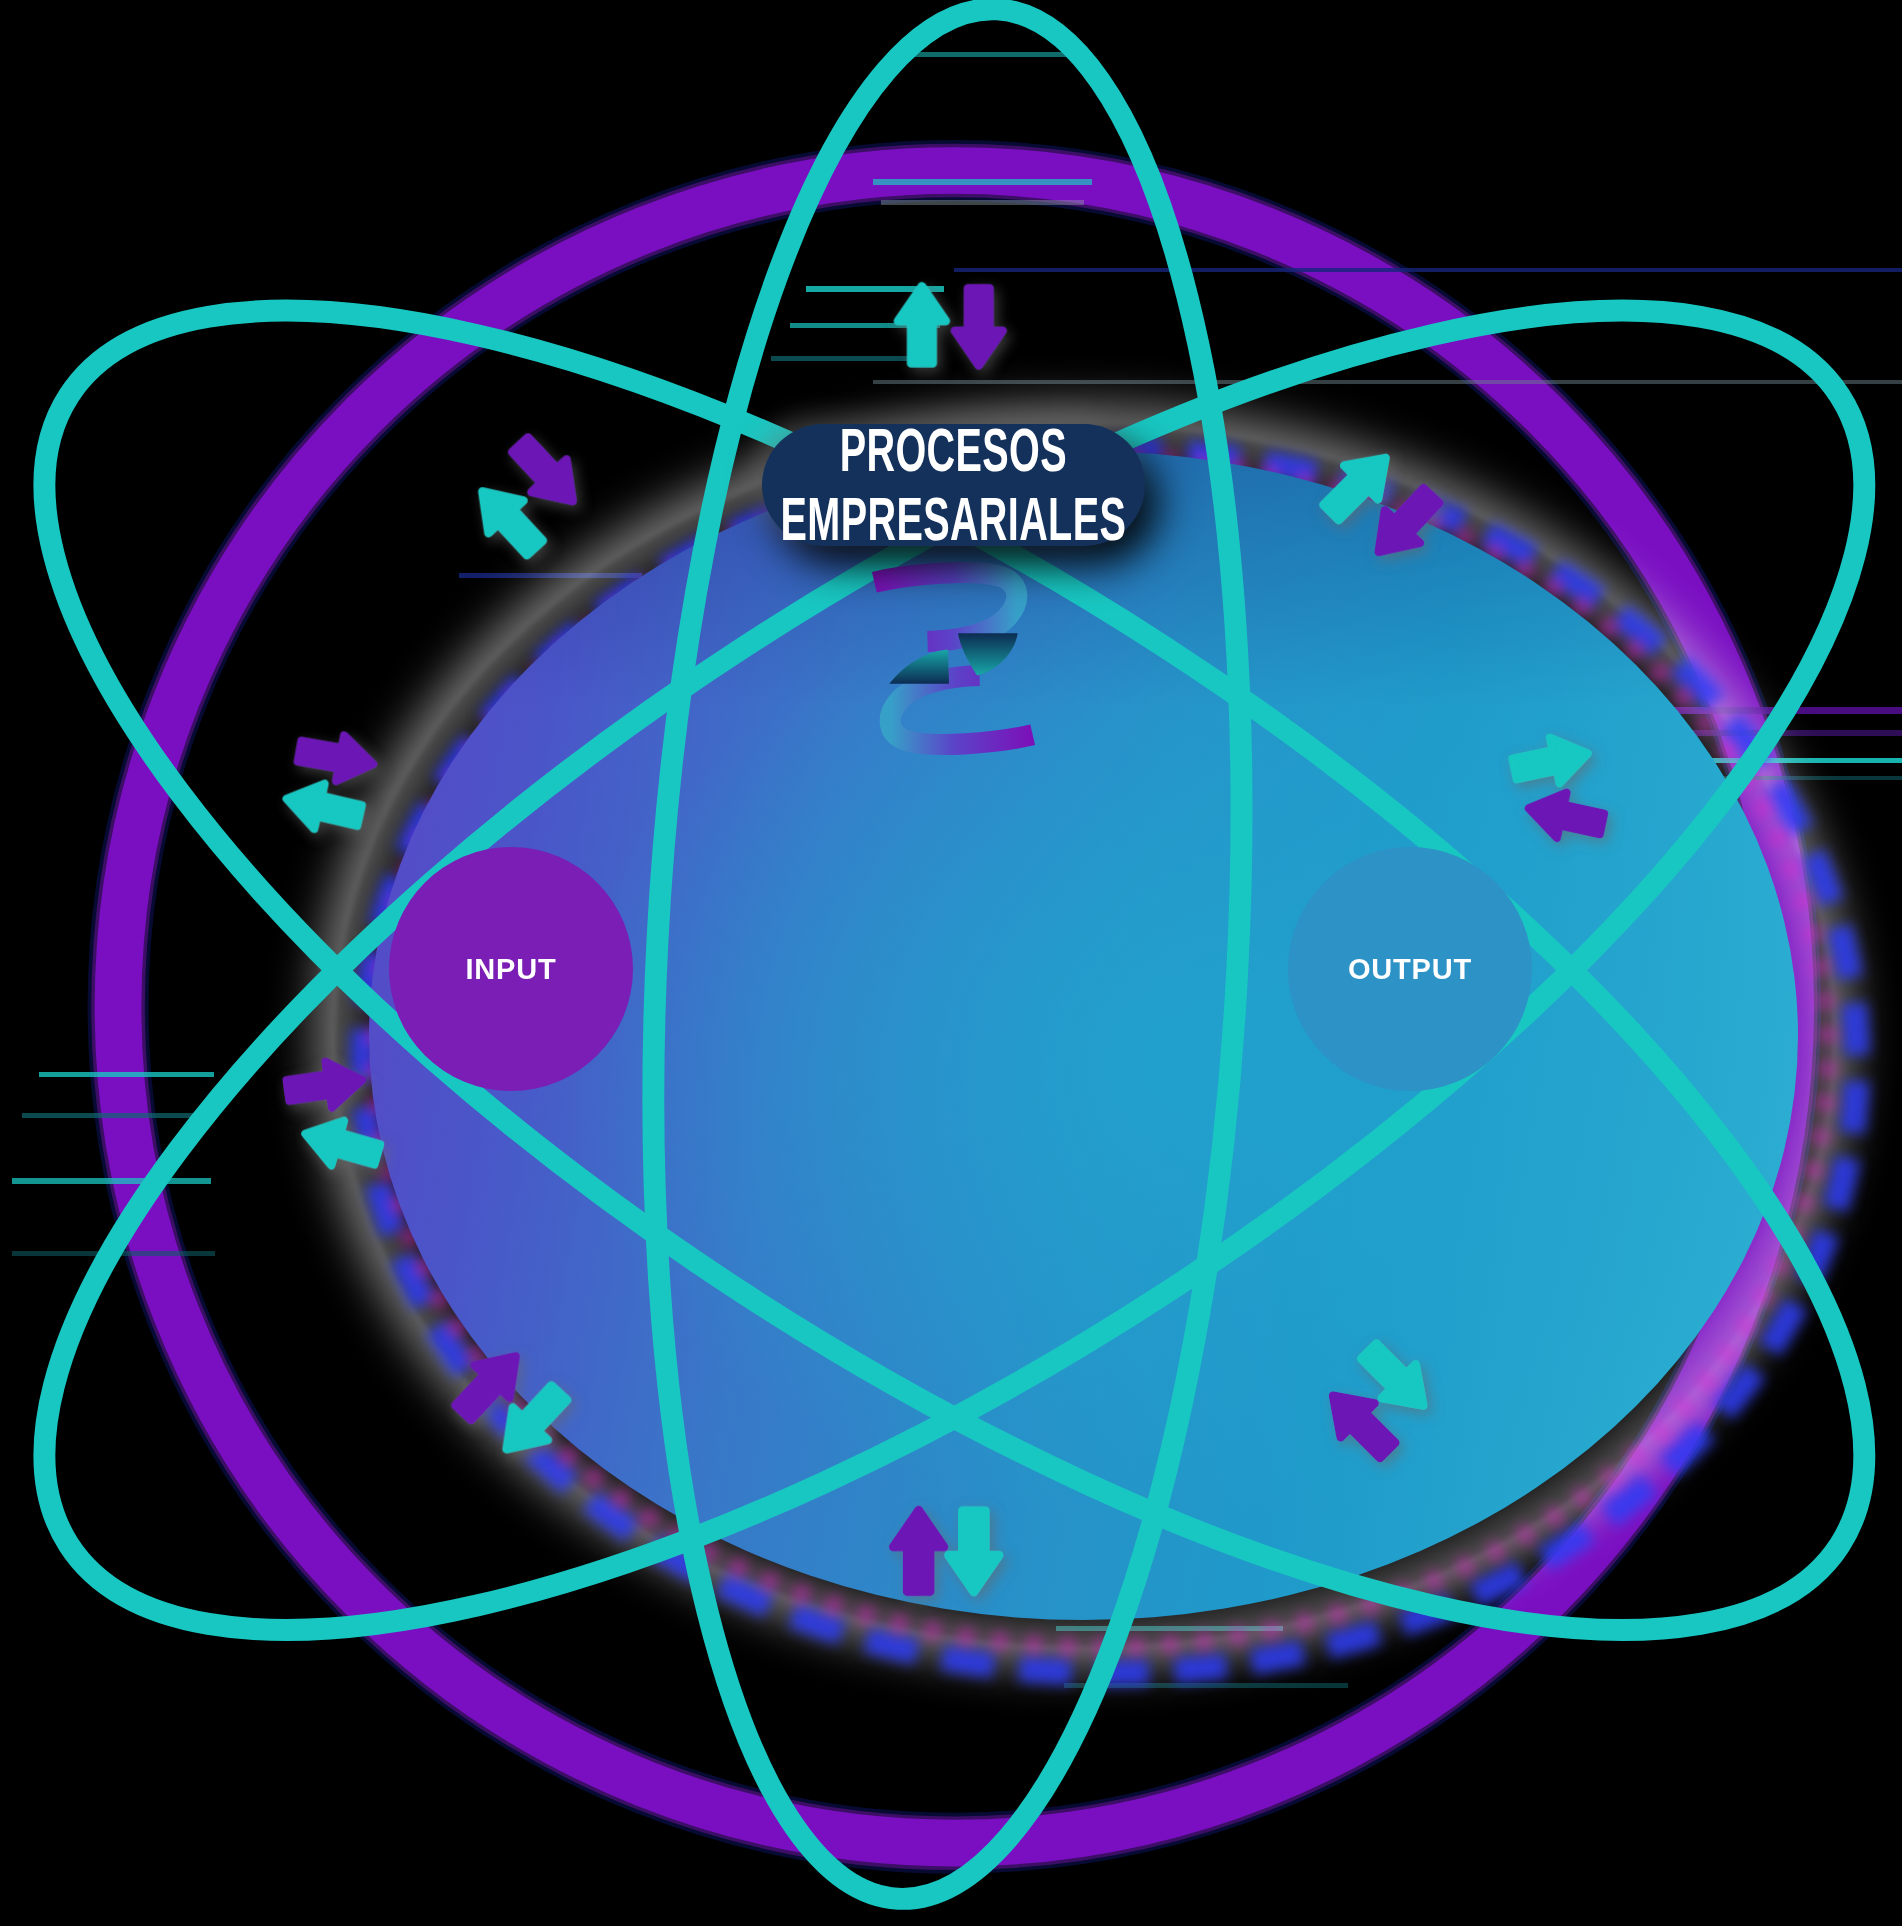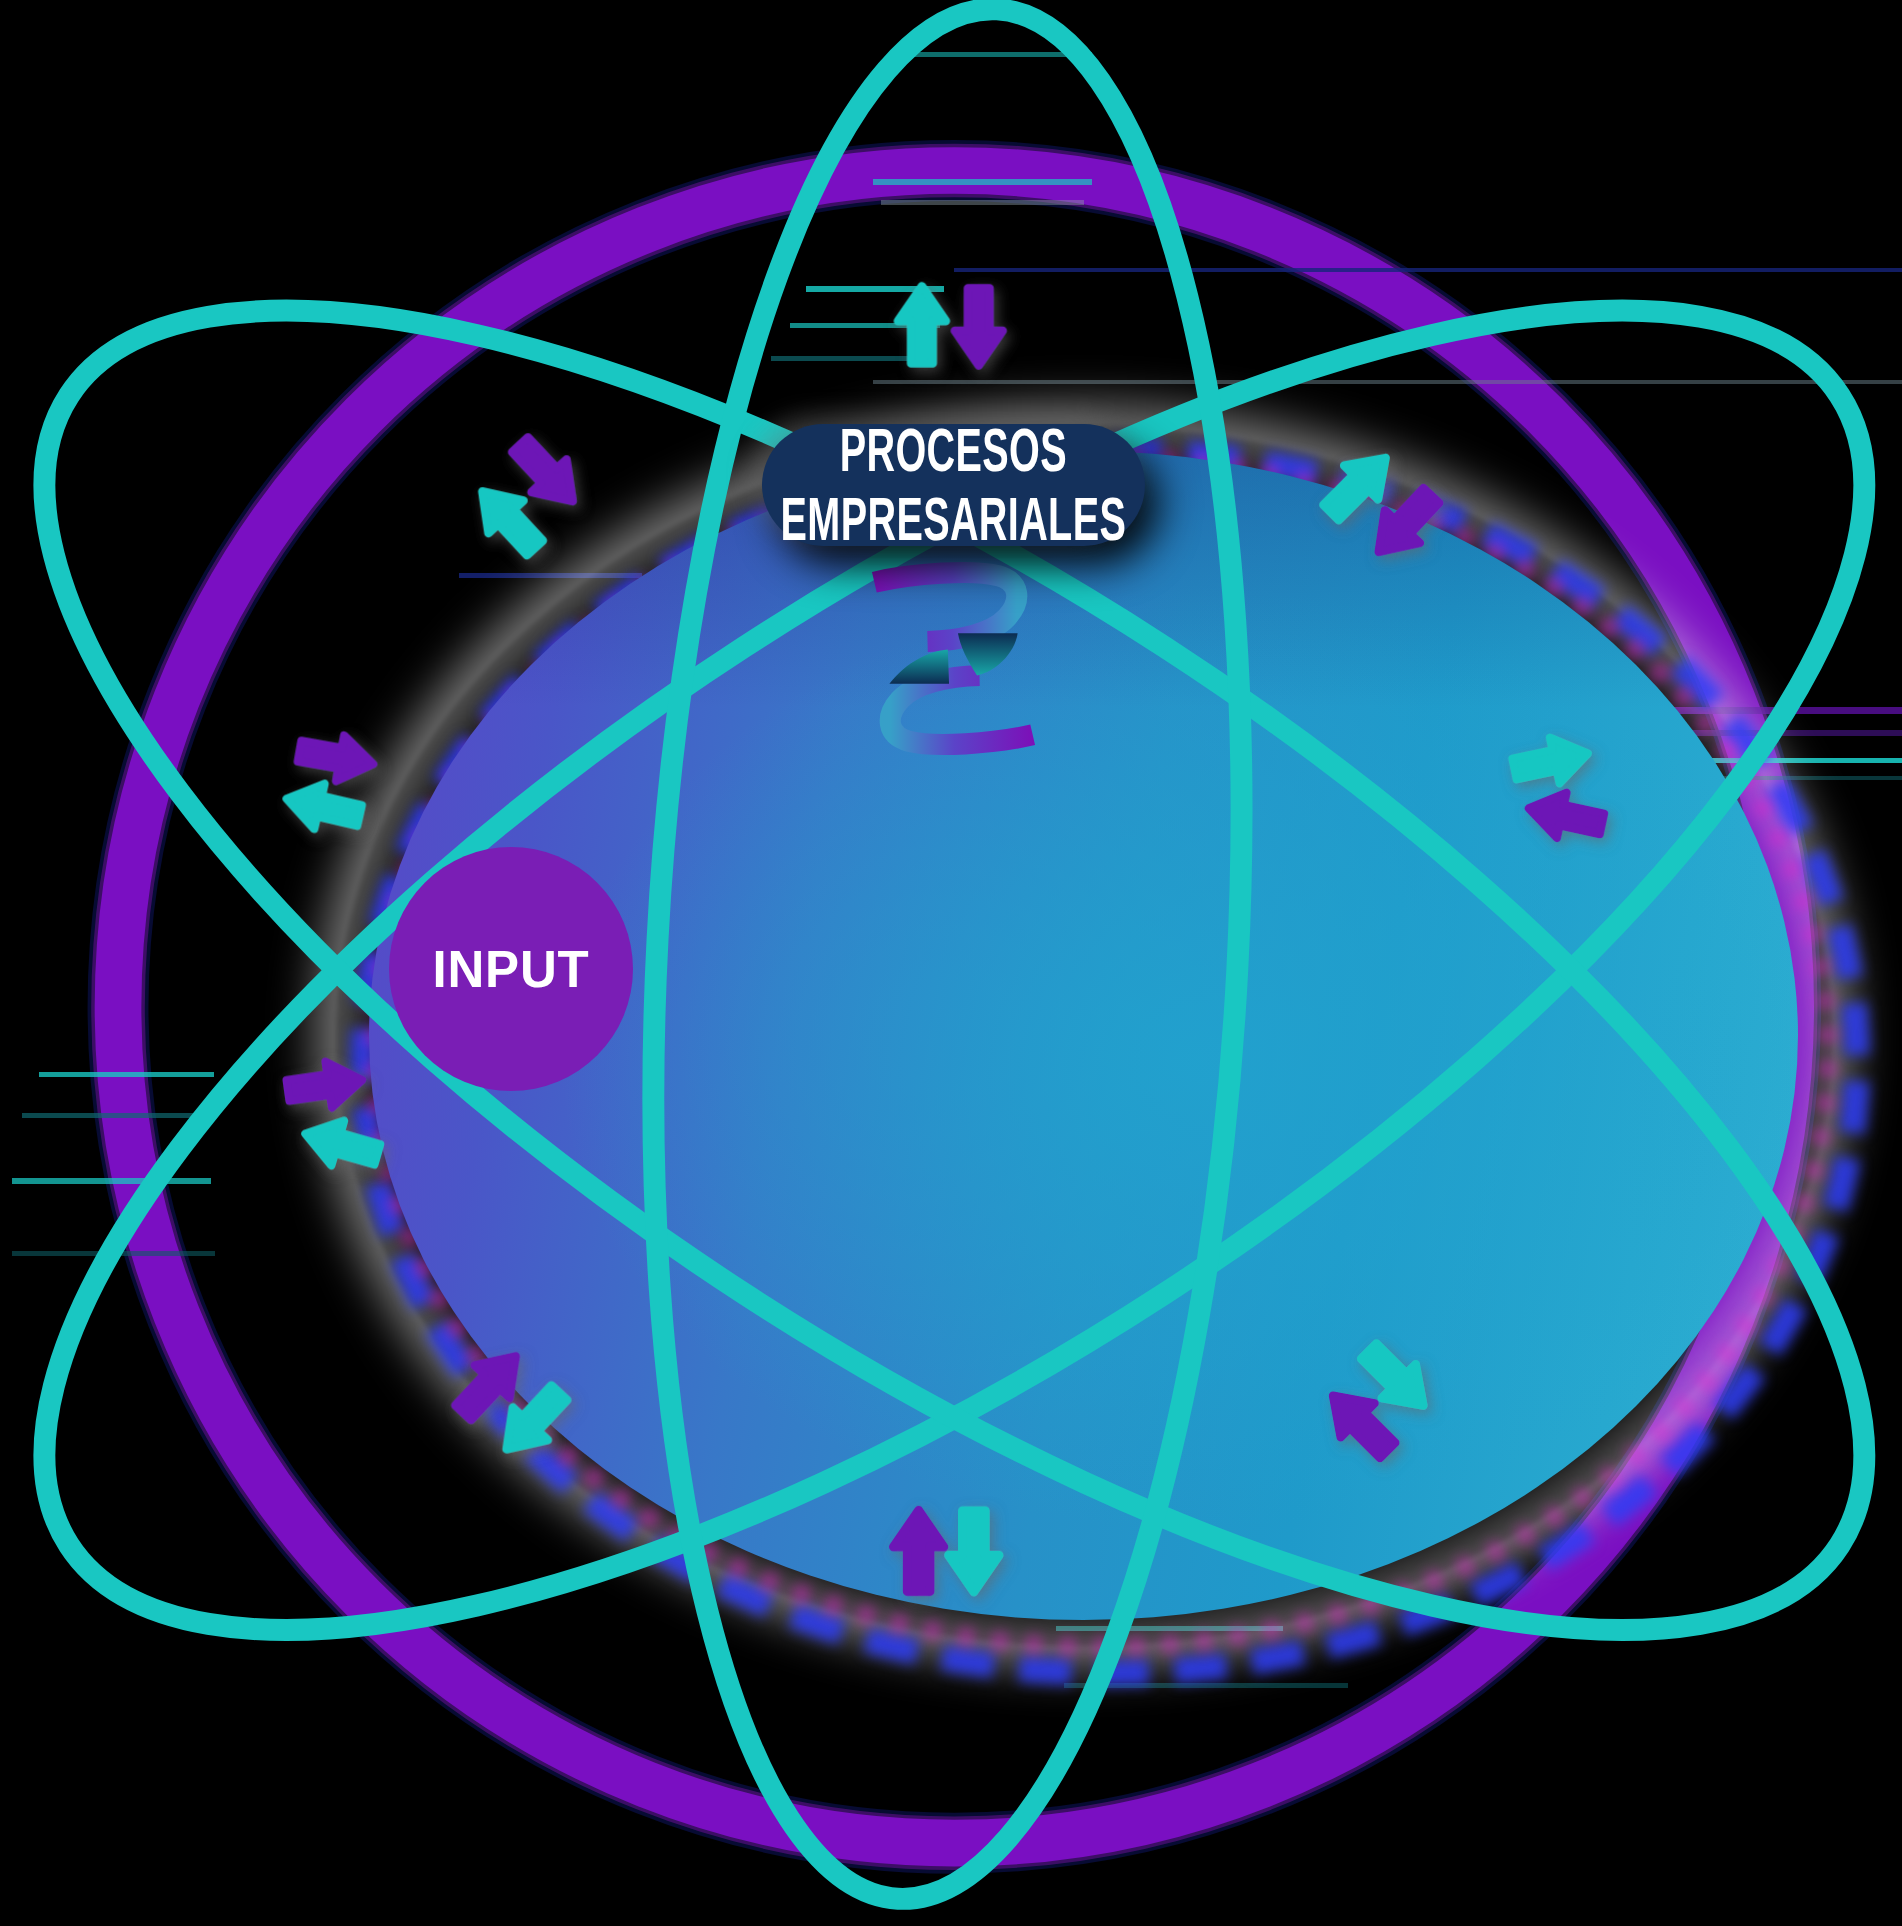--- a/index.html
+++ b/index.html
@@ -36,21 +36,21 @@
     color:#fff;text-align:center;
     box-shadow:-12px -9px 24px rgba(135,135,135,.28), 14px 19.5px 39px rgba(0,0,0,.92);}
   .pill-top{left:762px;top:424px;}
   .pill-bottom{left:763px;top:1368px;}
   .pill-text{font-weight:bold;font-size:45px;line-height:1.14;letter-spacing:0.4px;
     transform:scale(.88,1.34);transform-origin:center;white-space:nowrap;}
 
   
   .node{position:absolute;width:244px;height:244px;border-radius:50%;
     display:flex;align-items:center;justify-content:center;color:#fff;
-    font-weight:bold;font-size:51px;letter-spacing:0.8px;text-align:center;}
+    font-weight:bold;font-size:29px;letter-spacing:0.8px;text-align:center;}
   .node-input{left:389px;top:847px;background:#7a1eb5;}
   .node-output{left:1288px;top:847px;background:#2d92c5;}
 
   
   .logo{position:absolute;left:852px;top:557px;width:203px;height:203px;}
 </style>
 </head>
 <body>
 
 <div class="stage">
@@ -156,15 +156,18 @@
   <div class="pill pill-top z7">
     <div class="pill-text">
       <div>PROCESOS</div>
       <div>EMPRESARIALES</div>
     </div>
   </div>
 
   <div class="node node-input z7">
     <span>INPUT</span>
   </div>
+  <div class="node node-output z7">
+    <span>OUTPUT</span>
+  </div>
 
 </div>
 
 
 </body></html>

